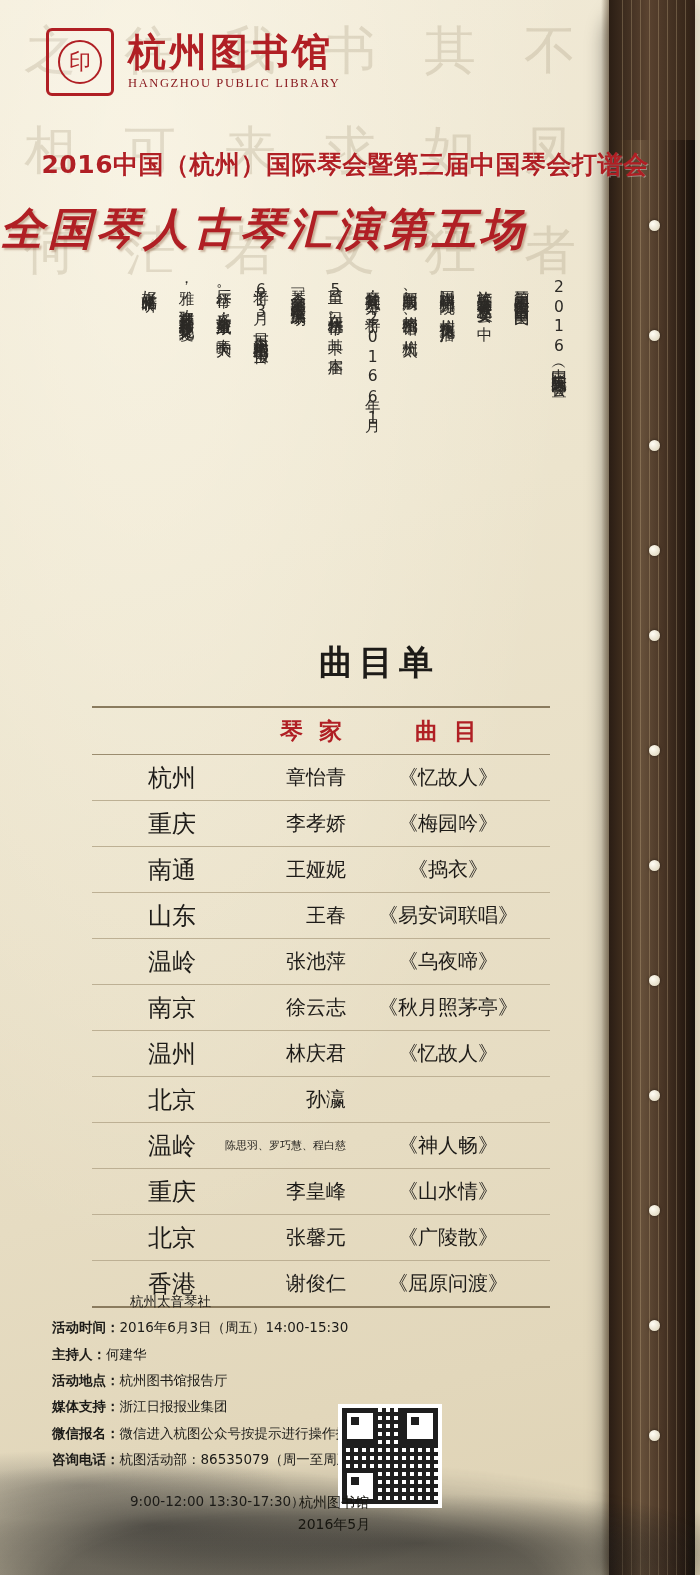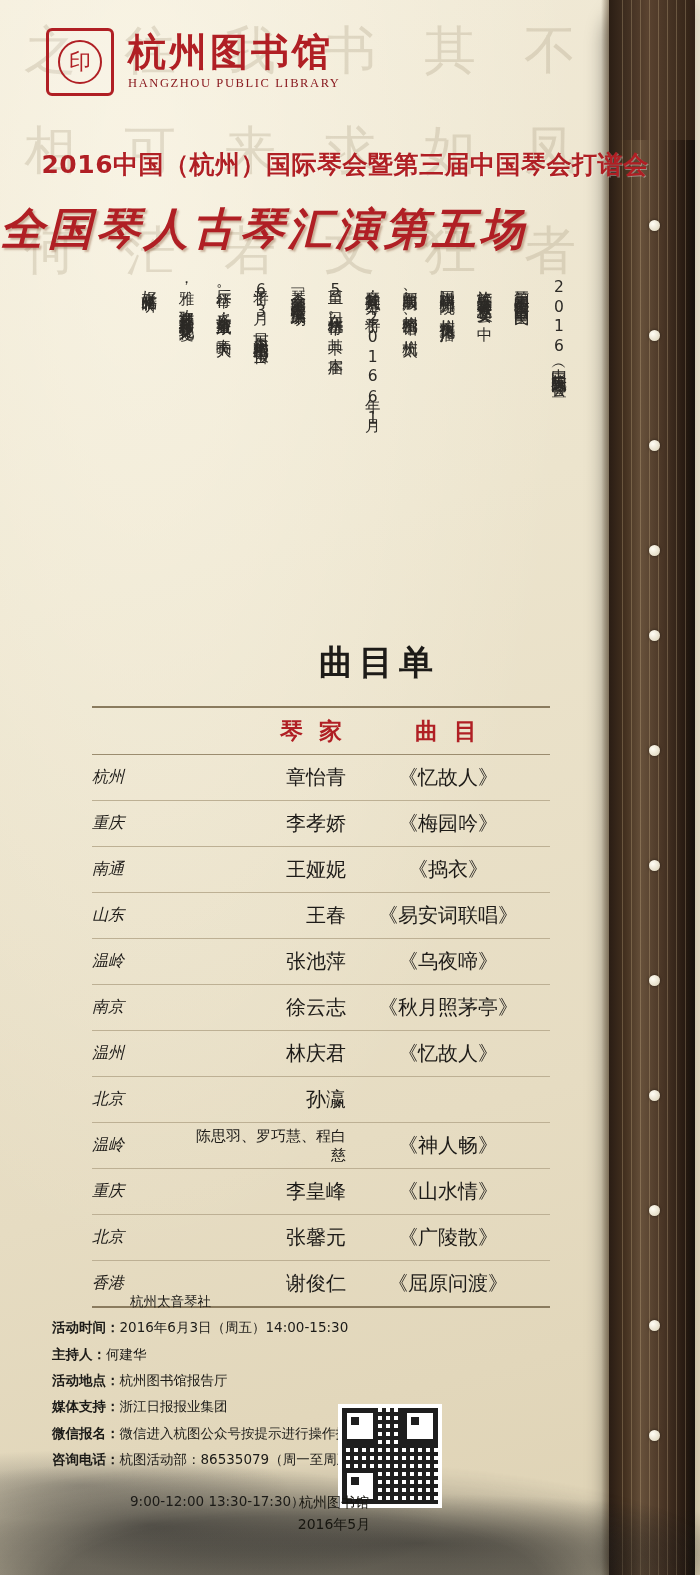--- a/index.html
+++ b/index.html
@@ -134,24 +134,24 @@
     display:flex;align-items:center;height:46px;
     border-bottom:1px solid #9b8c6f;
   }
   .thead .c2,.thead .c3{color:#b01f24;font-size:23px;font-weight:bold;letter-spacing:4px;}
   .row{
     display:flex;align-items:center;height:45px;
     border-bottom:1px solid #b5a territory;
     border-bottom:1px solid #bdb094;
   }
   .row:last-child{border-bottom:none;}
-  .c1{width:104px;text-align:left;font-size:16px;color:#1d1b18;font-style:italic;}
+  .c1{width:104px;text-align:right;font-size:24px;color:#1d1b18;}
   .c2{width:150px;text-align:right;font-size:20px;color:#1d1b18;}
   .c3{width:204px;text-align:center;font-size:20px;color:#1d1b18;}
-  .c2.small{font-size:15px;letter-spacing:0px;}
+  .c2.small{font-size:11px;letter-spacing:0px;}
 
   
   .footer{
     position:absolute;left:52px;top:1272px;width:470px;
     font-size:13.5px;line-height:1.95;color:#1b1a17;
     font-family:"DejaVu Sans","Liberation Sans",sans-serif;
   }
   .footer .lbl{font-weight:bold;}
   .footer .row2{white-space:nowrap;}
   .footer .indent{padding-left:78px;margin-top:16px;}

